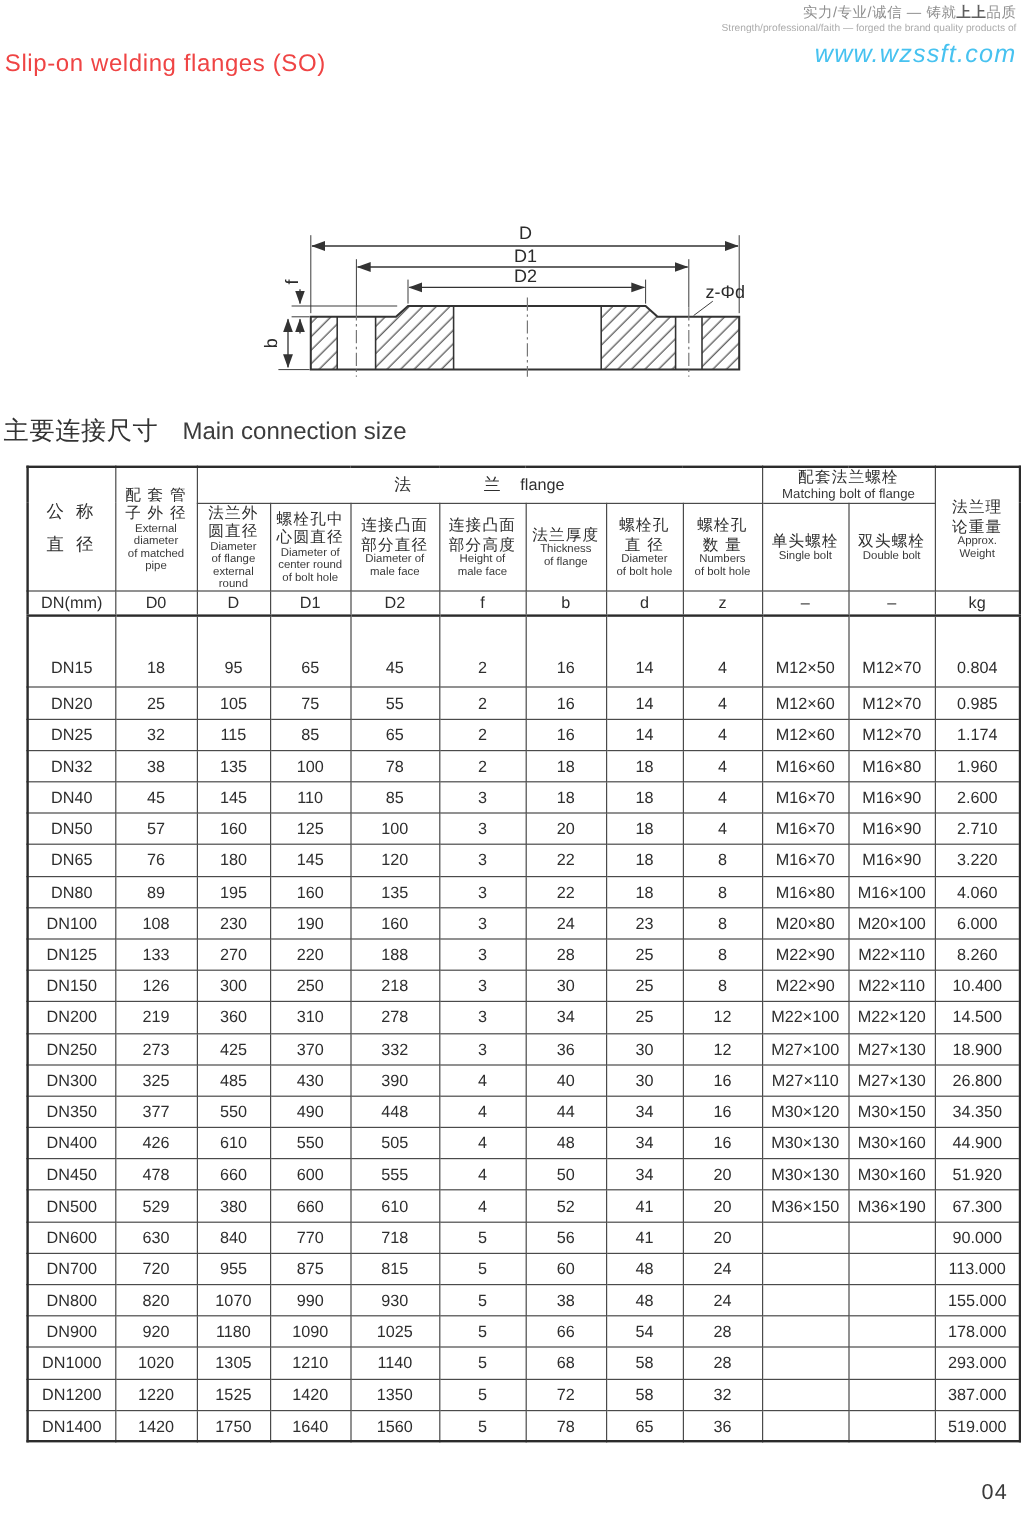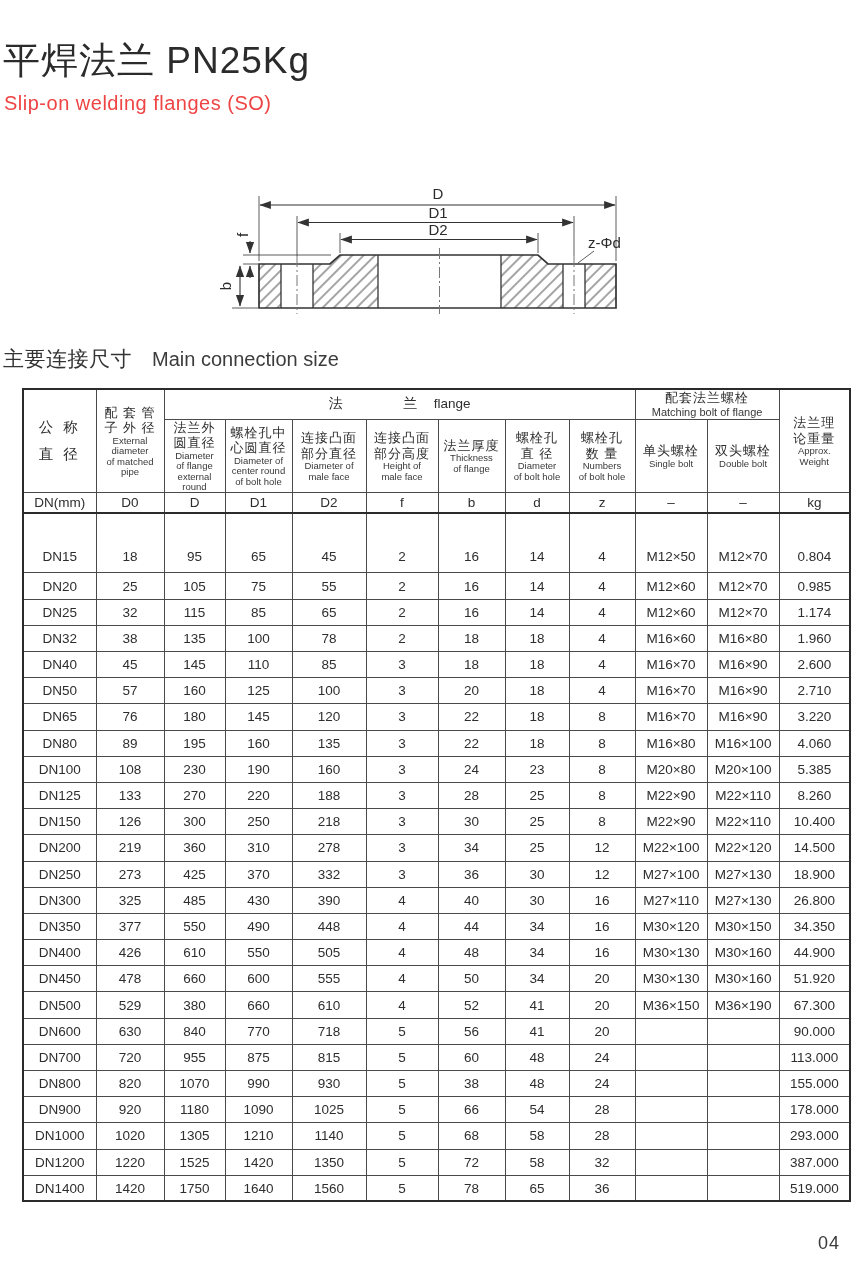--- a/index.html
+++ b/index.html
@@ -59,23 +59,27 @@
   .main-table tbody td { height:26.2px; font-size:13.5px; }
   .main-table tbody tr:first-child td { height:60px; vertical-align:bottom; padding-bottom:8px; }
 
   .page-num { position:absolute; right:11px; bottom:7px; font-size:18px; color:#3a3a3a; letter-spacing:1px; }
 </style>
 </head>
 <body>
 
 <div class="page">
 
+  <header class="brand">
+    <div class="tagline-cn"><span>实力/专业/诚信 — 铸就</span><b>上上</b><span>品质</span></div>
+    <div class="tagline-en">Strength/professional/faith — forged the brand quality products of</div>
+    <div class="website" style="color: rgb(71, 194, 240);">www.wzssft.com</div>
+  </header>
 
   <section class="titles">
-    <h1 class="title-main">平焊法兰 PN25Kg</h1>
     <h2 class="title-sub">Slip-on welding flanges (SO)</h2>
   </section>
 
   <div class="diagram">
     <svg viewBox="0 0 462 142" width="462" height="142">
       <defs>
         <marker id="ae" viewBox="0 0 10 8" refX="9" refY="4" markerWidth="11" markerHeight="9" orient="auto-start-reverse">
           <path d="M0,0.6 L9.5,4 L0,7.4 Z" fill="#333"></path>
         </marker>
         <pattern id="hat" width="8" height="8" patternUnits="userSpaceOnUse" patternTransform="rotate(45)">
@@ -358,21 +362,21 @@
           <td>108</td>
           <td>230</td>
           <td>190</td>
           <td>160</td>
           <td>3</td>
           <td>24</td>
           <td>23</td>
           <td>8</td>
           <td>M20×80</td>
           <td>M20×100</td>
-          <td>5.385</td>
+          <td>6.000</td>
         </tr>
         <tr>
           <td>DN125</td>
           <td>133</td>
           <td>270</td>
           <td>220</td>
           <td>188</td>
           <td>3</td>
           <td>28</td>
           <td>25</td>

